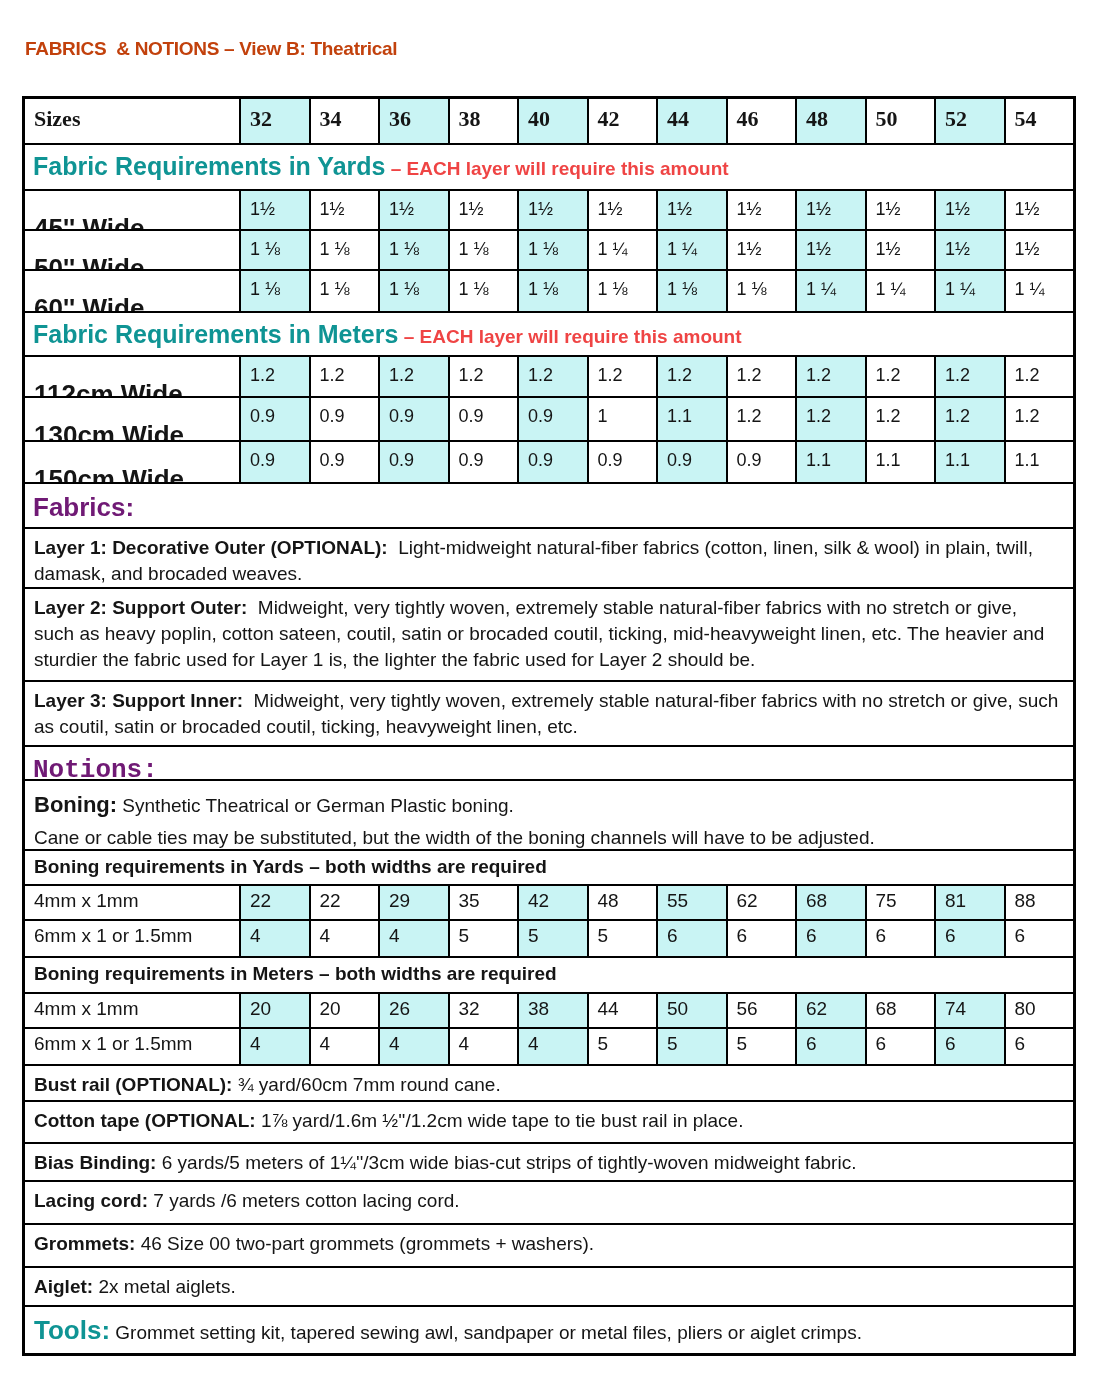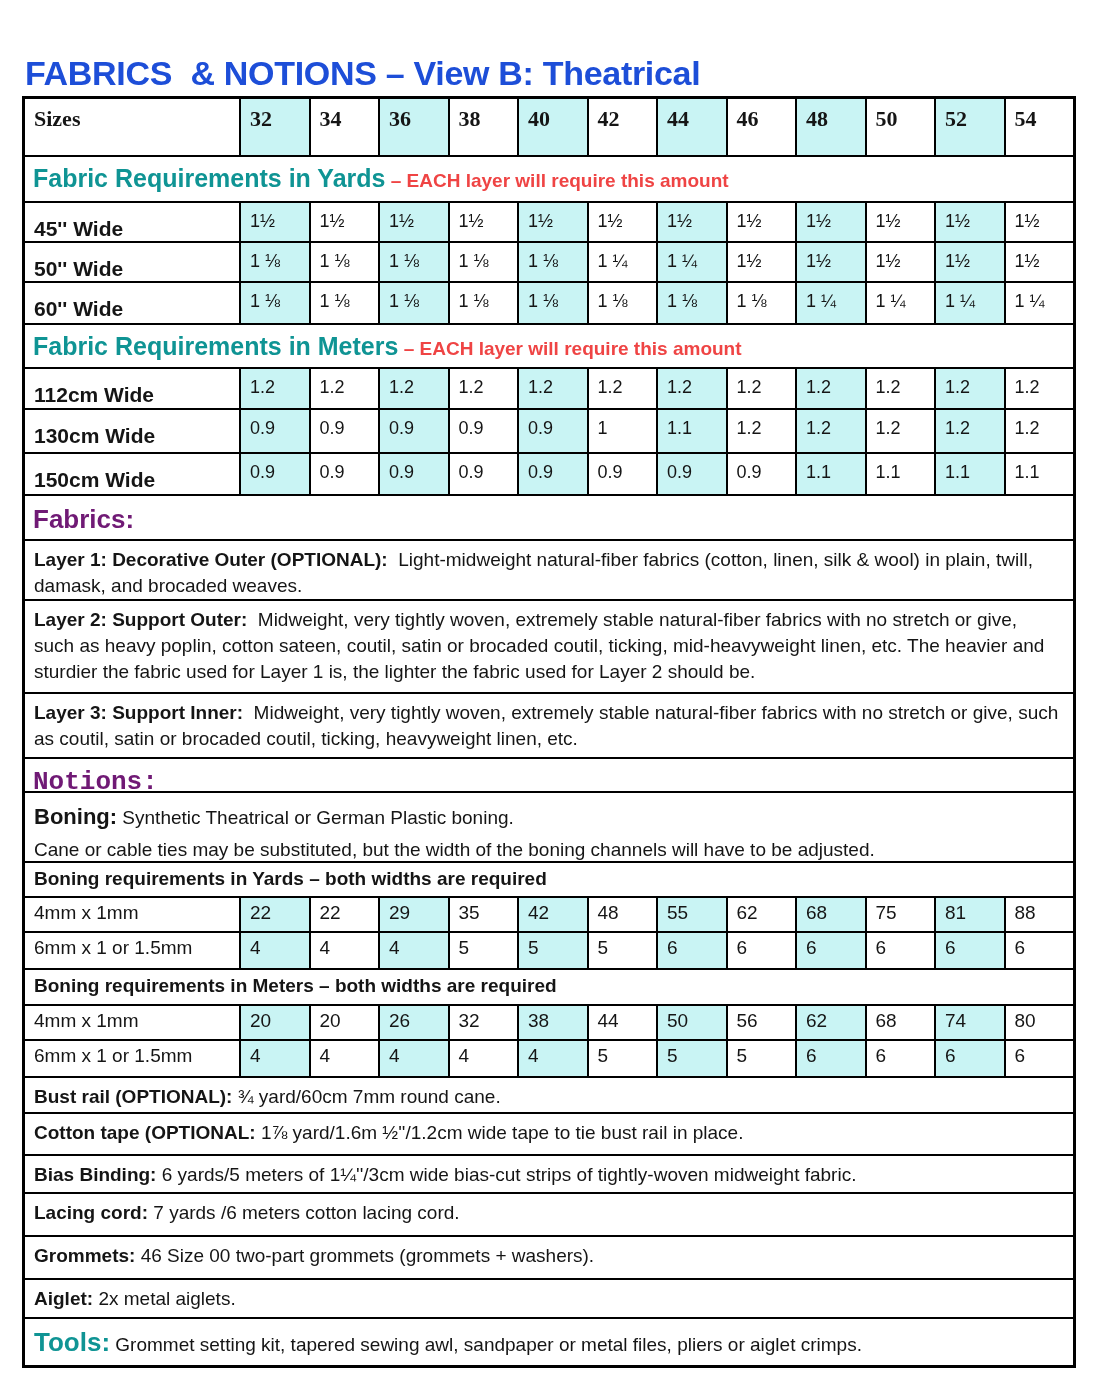--- a/index.html
+++ b/index.html
@@ -8,57 +8,57 @@
     width:1098px; height:1400px;
     font-family:"Liberation Sans", sans-serif;
     color:#151515;
     position:relative;
     overflow:hidden;
   }
   .page { position:absolute; inset:0; }
 
   .title {
     position:absolute; left:25px; top:38px;
-    font-size:34px; font-weight:bold; color:#1d4ed8;
-    letter-spacing:-0.3px; white-space:pre-wrap;margin-top:16px;
+    font-size:19px; font-weight:bold; color:#c2410c;
+    letter-spacing:-0.3px; white-space:pre-wrap;
   }
 
   .doc {
     position:absolute; left:22px; top:96px; width:1054px;
     border:3px solid #000;
   }
   .row { border-top:2px solid #000; overflow:hidden; }
   .row:first-child { border-top:none; }
 
   
   .grid { display:grid; grid-template-columns:214px repeat(12, 1fr); }
   .grid .cell { border-left:2px solid #000; padding:6px 2px 0 9px; overflow:hidden; }
   .grid .cell:first-child { border-left:none; }
   .cyan { background:#c9f4f4; }
 
-  .h-sizes   { height:56px; }
+  .h-sizes   { height:44px; }
   .h-sechdr  { height:46px; }
   .h-f1 { height:40px; } .h-f2 { height:40px; } .h-f3 { height:42px; }
   .h-mhdr { height:44px; }
   .h-m1 { height:41px; } .h-m2 { height:44px; } .h-m3 { height:42px; }
   .h-fabrics { height:45px; }
   .h-layer1 { height:60px; } .h-layer2 { height:93px; } .h-layer3 { height:65px; }
   .h-notions { height:34px;font-family:Liberation Mono, monospace; }
   .h-boning { height:70px; }
   .h-btitle1 { height:35px; } .h-by1 { height:35px; } .h-by2 { height:37px; }
   .h-btitle2 { height:36px; } .h-bm1 { height:35px; } .h-bm2 { height:37px; }
   .h-bust { height:36px; } .h-cotton { height:42px; } .h-bias { height:38px; }
   .h-lacing { height:43px; } .h-grommets { height:43px; } .h-aiglet { height:39px; }
   .h-tools { height:48px; }
 
   .sizes-row .cell {
     font-family:"Liberation Serif", serif;
     font-weight:bold; font-size:22px; padding-top:7px;
   }
-  .fab-row .label-cell { font-size:21px; font-weight:bold; padding-top:14px; }
+  .fab-row .label-cell { font-size:26px; font-weight:bold; padding-top:22px; }
   .fab-row .val-cell   { font-size:18px; padding-top:8px; }
   .bon-row .label-cell { font-size:19px; padding-top:4px; }
   .bon-row .val-cell   { font-size:19px; padding-top:4px; }
 
   
   .sec-hdr { padding:7px 8px 0 8px; white-space:nowrap; }
   .sec-hdr .sec-title { color:#0f9494; font-weight:bold; font-size:25px; }
   .sec-hdr .sec-sub   { color:#ef4444; font-weight:bold; font-size:19px; white-space:pre-wrap; }
 
   .teal-hdr { padding:8px 8px 0 8px; }

